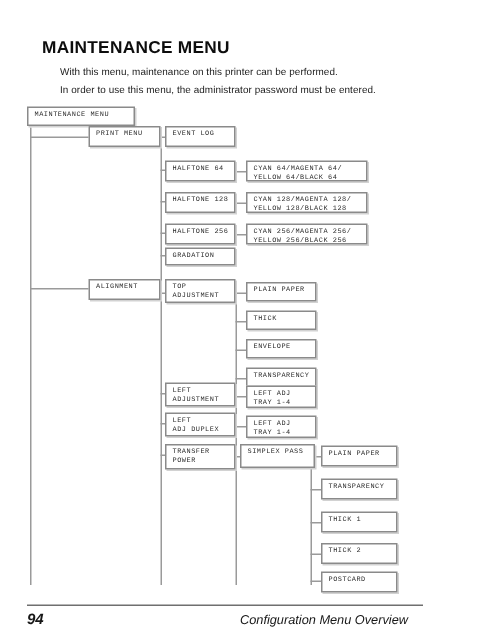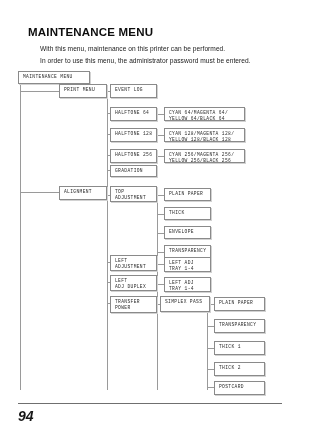--- a/index.html
+++ b/index.html
@@ -45,21 +45,21 @@
   .ln{
     position:absolute;
     background:#9a9a9a;
     z-index:1;
   }
   .lnv{width:0.8px;}
   .lnh{height:0.8px;}
 
   
   .footrule{position:absolute;left:18px;top:391px;width:264px;height:0.9px;background:#6f6f6f;}
-  .pagenum{position:absolute;left:18px;top:396px;font-size:14px;font-style:italic;font-weight:bold;color:#171717;}
+  .pagenum{position:absolute;left:18px;top:396px;font-size:10px;font-style:italic;font-weight:bold;color:#171717;}
   .foottext{position:absolute;left:160px;top:396px;font-size:8.5px;font-style:italic;color:#171717;}
 </style>
 </head>
 <body>
 
 <div class="page">
 
   <div class="title">MAINTENANCE MENU</div>
   <div class="intro1">With this menu, maintenance on this printer can be performed.</div>
   <div class="intro2">In order to use this menu, the administrator password must be entered.</div>
@@ -205,14 +205,15 @@
       <span>THICK 2</span>
     </div>
     <div class="node shadow" style="left:214px;top:369px;width:51px;height:14px;">
       <span>POSTCARD</span>
     </div>
 
   </div>
 
   <div class="footrule"></div>
   <div class="pagenum">94</div>
+  <div class="foottext">Configuration Menu Overview</div>
 
 </div>
 
 </body></html>

